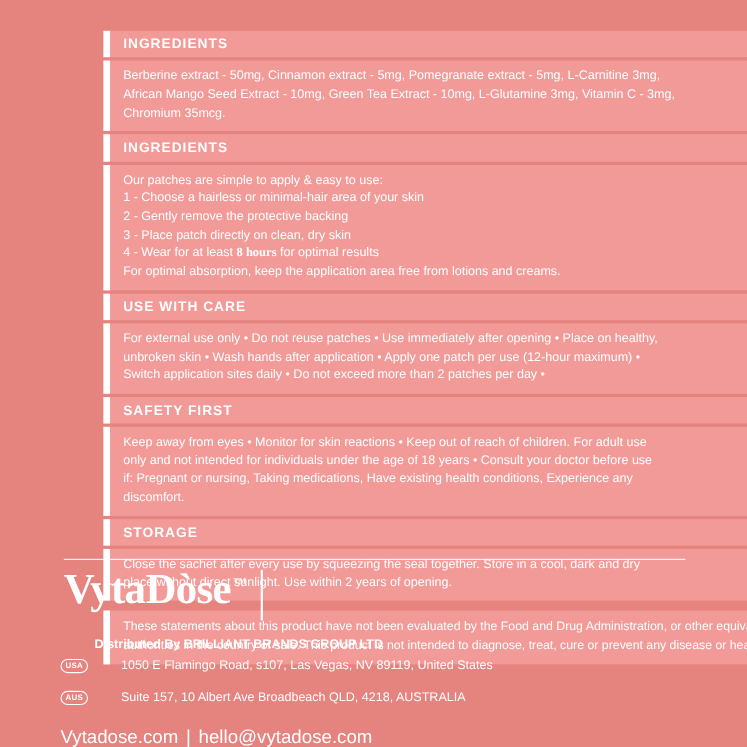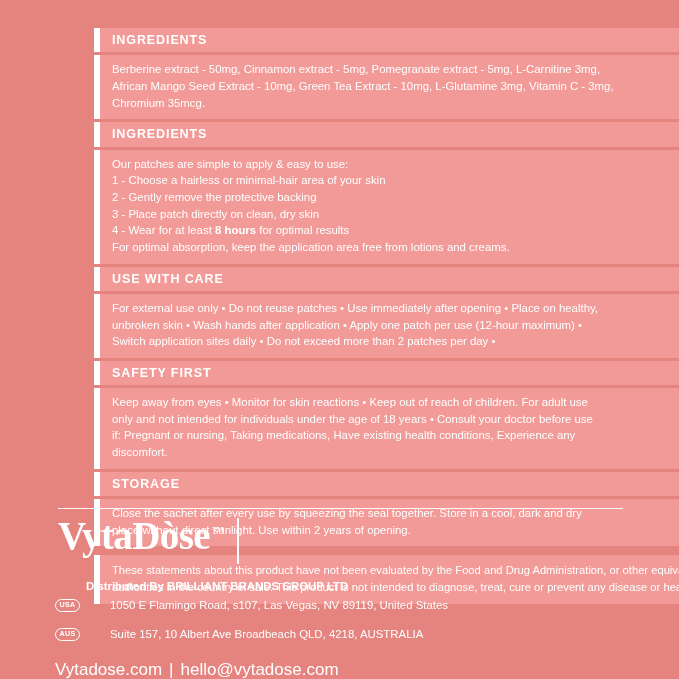--- a/index.html
+++ b/index.html
@@ -41,21 +41,21 @@
   .sec-body {
     background: #f29a97;
     border-left: 6px solid #ffffff;
     padding: 6px 14px 8px 12px;
     margin-top: 3px;
     font-size: 11.4px;
     line-height: 1.46;
     color: #ffffff;
   }
   .sec-body .line { display: block; }
-  .sec-body b { font-weight: bold; }
+  .sec-body b { font-weight: bold; font-family: Liberation Serif, serif; }
 
   .disclaimer {
     background: #f29a97;
     border-left: 6px solid #ffffff;
     padding: 7px 14px 9px 12px;
     margin-top: 9px;
     font-size: 11.2px;
     line-height: 1.45;
   }
 

